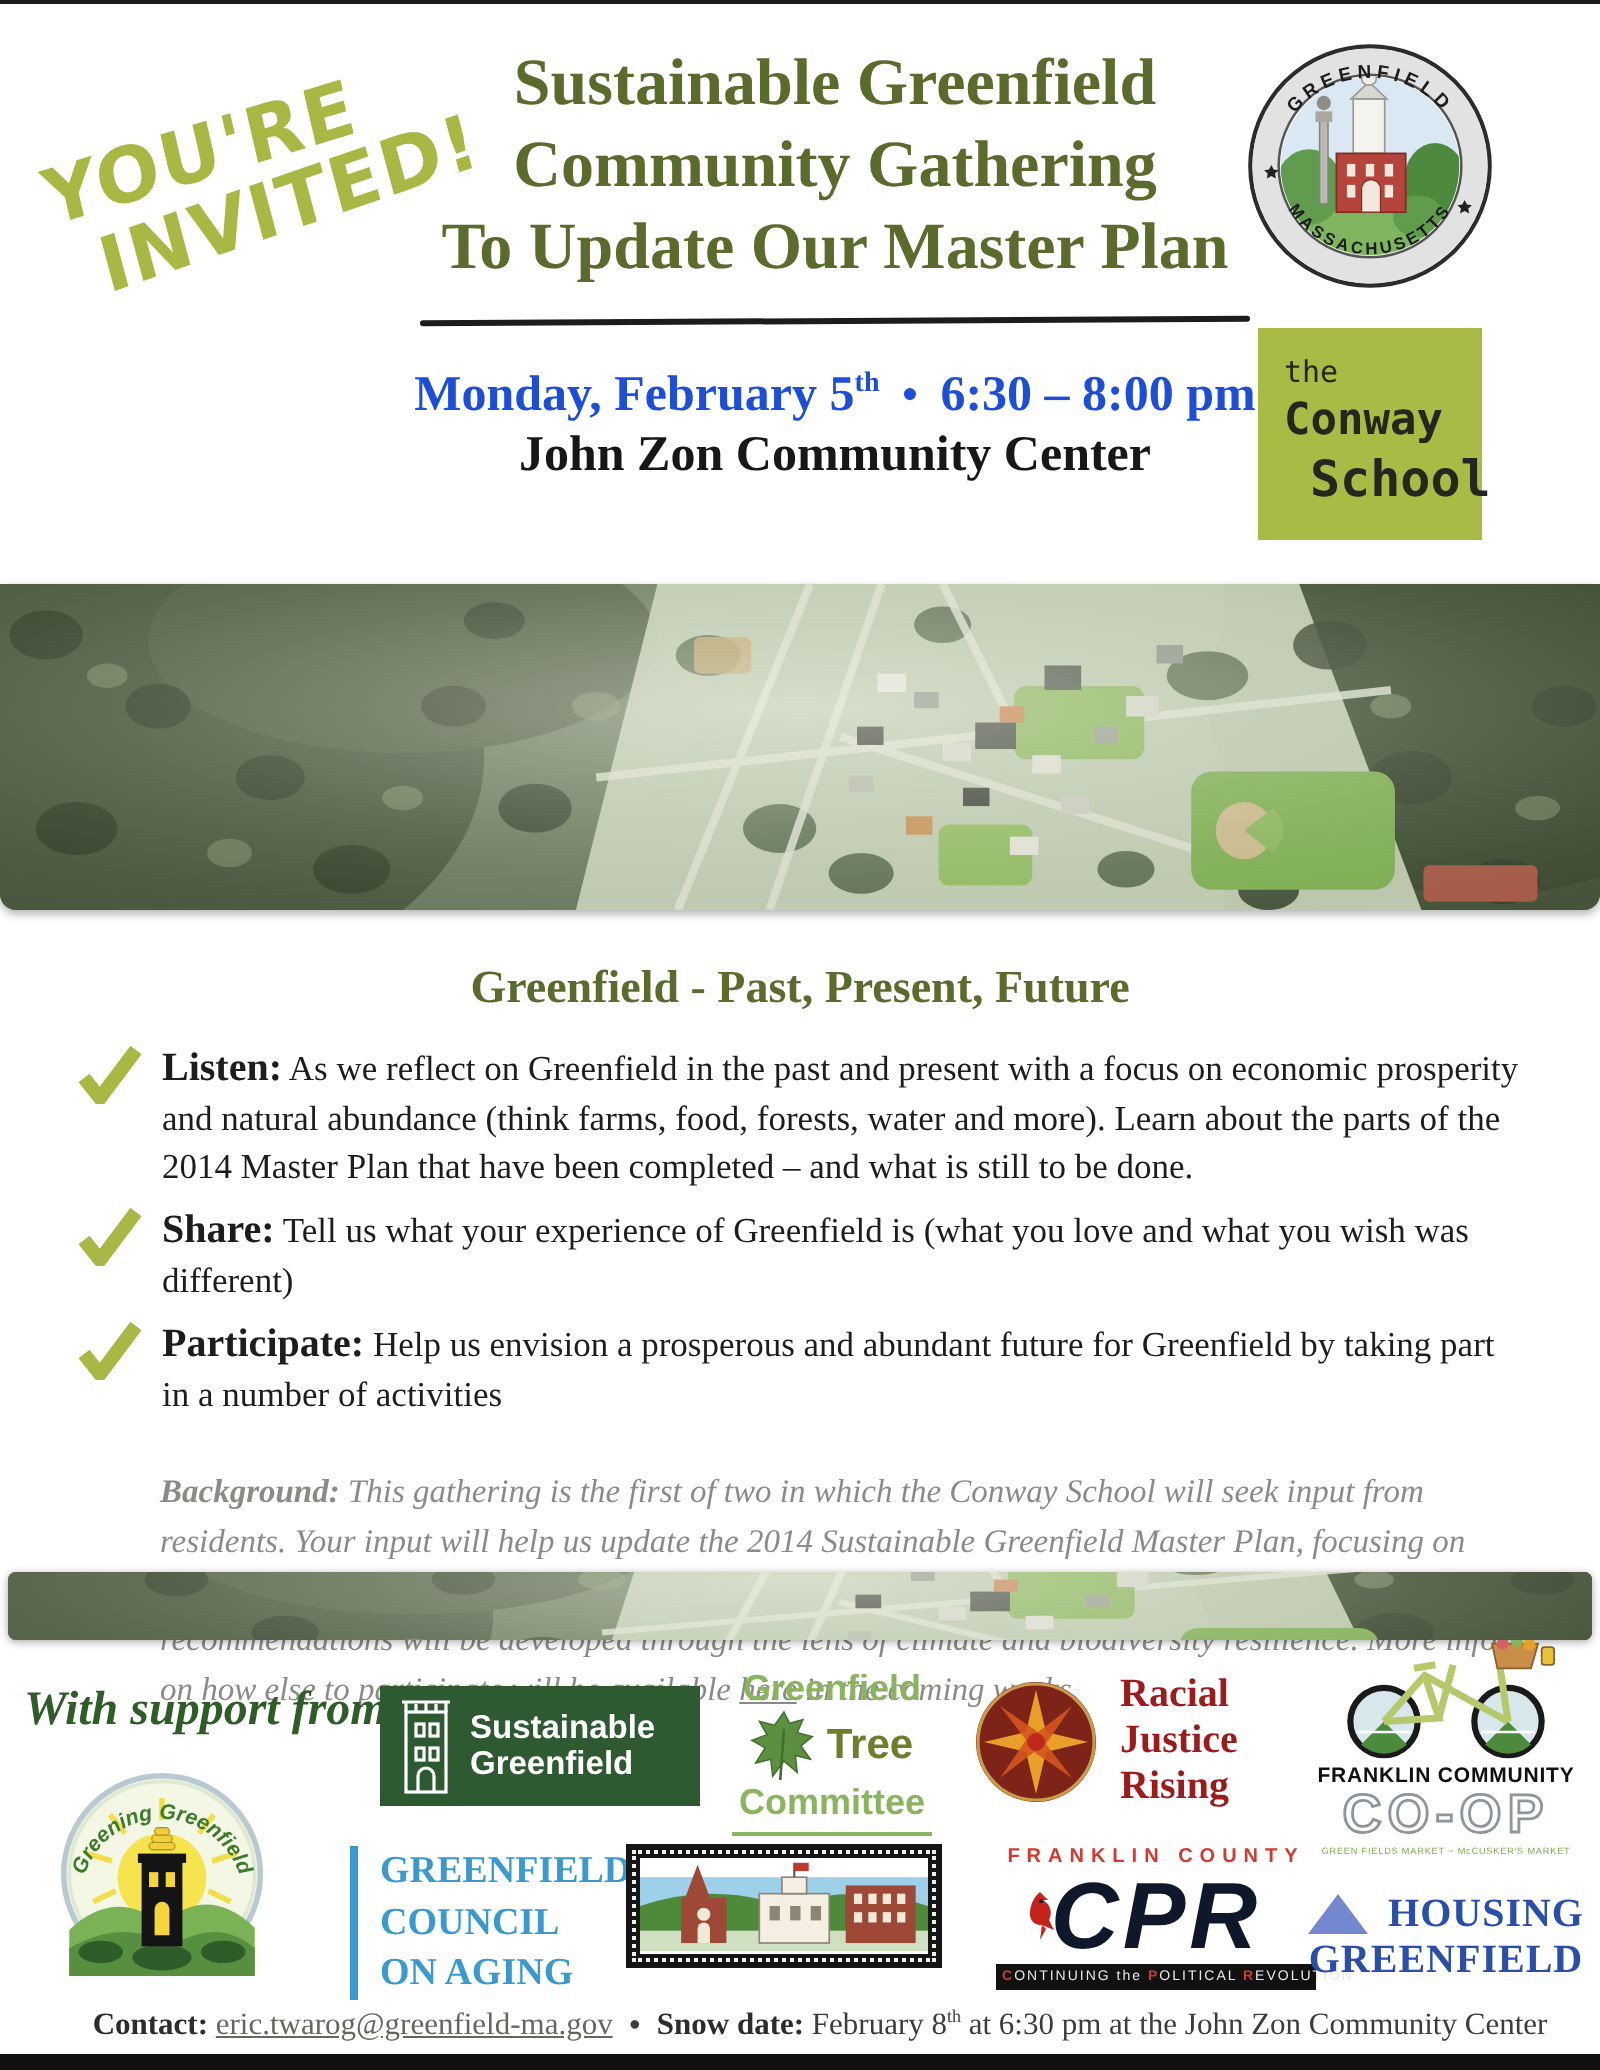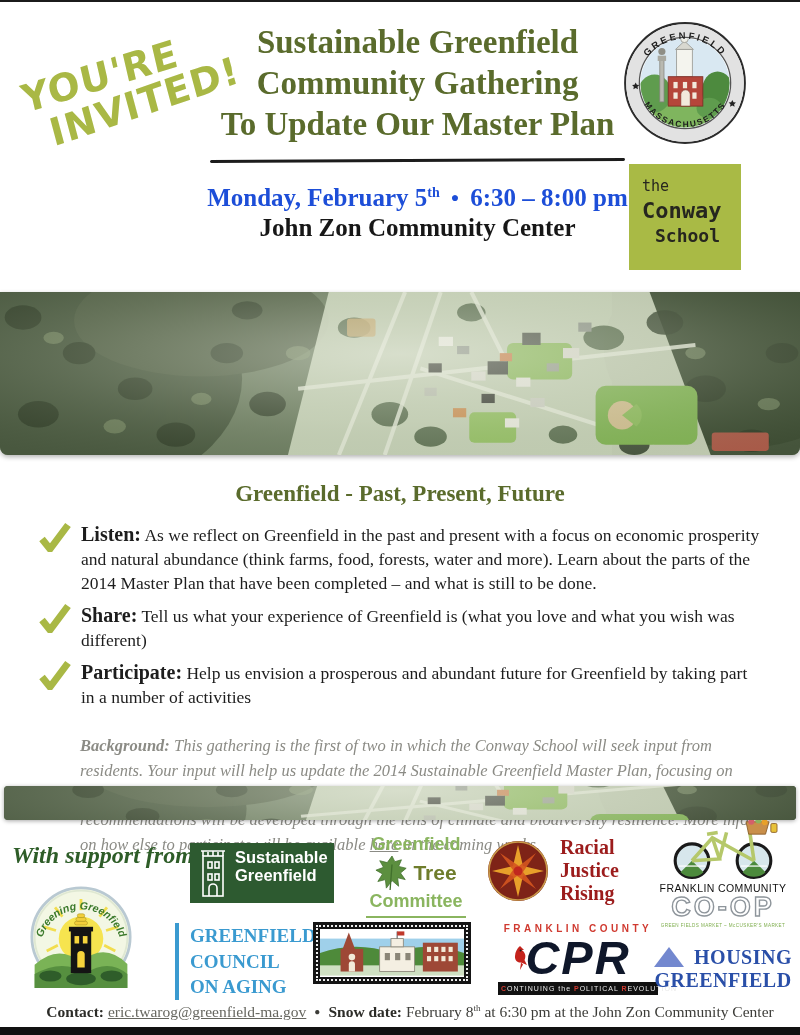--- a/index.html
+++ b/index.html
@@ -18,21 +18,21 @@
   .divider { width:415px; height:3px; background:#1c1c1c; border-radius:2px; margin:14px auto 0; transform:rotate(-0.3deg); }
   .date-line { margin-top:22px; font-size:25px; font-weight:bold; color:#1d4ed8; }
   .date-line sup { font-size:14px; }
   .date-sep { display:inline-block; font-size:14px; vertical-align:4px; margin:0 11px; }
   .venue { font-size:25px; font-weight:bold; color:#171717; margin-top:2px; }
   .logo-col { position:absolute; left:620px; top:18px; width:130px; }
   .seal { display:block; width:126px; height:126px; margin:0 auto; }
   .conway { width:112px; height:106px; background:#a9ba45; margin:18px auto 0; padding:13px 8px 8px 13px; font-family:"DejaVu Sans Mono", monospace; color:#26261f; }
   .conway .cw-the { font-size:15px; }
   .conway .cw-name { font-size:22px; font-weight:bold; margin-top:3px; }
-  .conway .cw-school { font-size:18px; font-weight:bold; margin-left:13px; margin-top:2px; }
+  .conway .cw-school { font-size:25px; font-weight:bold; margin-left:13px; margin-top:2px; }
 
   
   .photo-main { position:absolute; top:292px; left:0; width:800px; height:163px; border-radius:0 0 8px 8px; overflow:hidden; box-shadow:0 2px 5px rgba(0,0,0,.3); }
   .photo-main svg { width:100%; height:100%; display:block; }
   .photo-strip { position:absolute; top:786px; left:4px; width:792px; height:34px; border-radius:4px; overflow:hidden; box-shadow:0 1px 4px rgba(0,0,0,.35); }
   .photo-strip svg { width:100%; height:100%; display:block; }
 
   
   .content { position:absolute; top:455px; left:0; width:800px;font-family:Liberation Serif, serif; }
   .content h2 { text-align:center; color:#5a6b2c; font-size:23px; font-weight:bold; margin-top:26px; }
@@ -43,34 +43,34 @@
   .bullet-text strong { font-size:20px; }
   .background-note { margin:24px 50px 0 80px; font-style:italic; color:#8b8b85; font-size:16.5px; line-height:1.5; }
   .background-note strong { font-weight:bold; }
   .background-note a { color:#8b8b85; text-decoration:underline; cursor:pointer; }
 
   
   .footer { position:absolute; top:820px; left:0; width:800px; height:207px; }
   .logo { position:absolute; }
   .support-label { left:12px; top:22px; color:#2e5d28; font-size:24px; font-weight:bold; font-style:italic; }
   .greening { left:30px; top:66px; width:102px; height:102px; }
-  .sustainable { left:190px; top:23px; width:144px; height:60px; background:#2d5a30; display:flex; padding:5px 6px; }
+  .sustainable { left:190px; top:23px; width:160px; height:60px; background:#2d5a30; display:flex; align-items:center; padding:5px 6px; }
   .sust-text { color:#fff; font-family:"Liberation Sans", sans-serif; font-weight:bold; font-size:16.5px; line-height:1.1; margin-left:5px; }
   .tree { left:350px; top:14px; width:132px; text-align:center; font-family:"Liberation Sans", sans-serif; font-weight:bold; }
   .tree-l1, .tree-l3 { color:#8ab55f; font-size:18px; }
   .tree-mid { display:flex; align-items:center; justify-content:center; }
   .tree-mid svg { width:34px; height:36px; margin-right:4px; }
   .tree-l2 { color:#6f7d2c; font-size:21px;text-align:right; }
   .tree-rule { width:100px; height:2px; background:#8ab55f; margin:4px auto 0; }
   .rjr { left:486px; top:16px; display:flex; align-items:center; }
   .rjr svg { width:64px; height:64px; margin-right:10px; }
   .rjr-text { color:#9c1c1c; font-weight:bold; font-size:20px; line-height:1.15; }
   .coop { left:648px; top:0; width:150px; text-align:center; font-family:"Liberation Sans", sans-serif; }
   .coop-bike { width:140px; height:62px; display:block; margin:0 auto; }
-  .coop-name { font-size:10.5px; font-weight:400; letter-spacing:.4px; color:#111; }
+  .coop-name { font-size:10.5px; font-weight:700; letter-spacing:.4px; color:#111; }
   .coop-coop { font-size:27px; font-weight:800; letter-spacing:3px; color:#fff; -webkit-text-stroke:1.4px #8e959b; line-height:1; }
   .coop-sub { font-size:4.6px; letter-spacing:.4px; color:#7fae4e; margin-top:2px; }
   .coa { left:175px; top:103px; border-left:4px solid #3a9ad0; padding-left:11px; color:#3a9ad0; font-weight:bold; font-size:19px; line-height:1.35; }
   .gba { left:296px; top:100px; width:192px; text-align:center; }
   .gba-caption { font-family:"Liberation Sans", sans-serif; font-size:10.5px; color:#1a1a1a; letter-spacing:.3px; }
   .stamp { width:158px; margin:2px auto 0; background:#151515; padding:3px; }
   .stamp-inner { border:2px dotted #f0f0f0; padding:2px; }
   .stamp-art { display:block; width:100%; height:48px; background:#fff; }
   .cpr { left:498px; top:103px; width:160px; text-align:center; font-family:"Liberation Sans", sans-serif; }
   .cpr-county { color:#d03a30; font-size:10px; font-weight:bold; letter-spacing:3.5px; }

